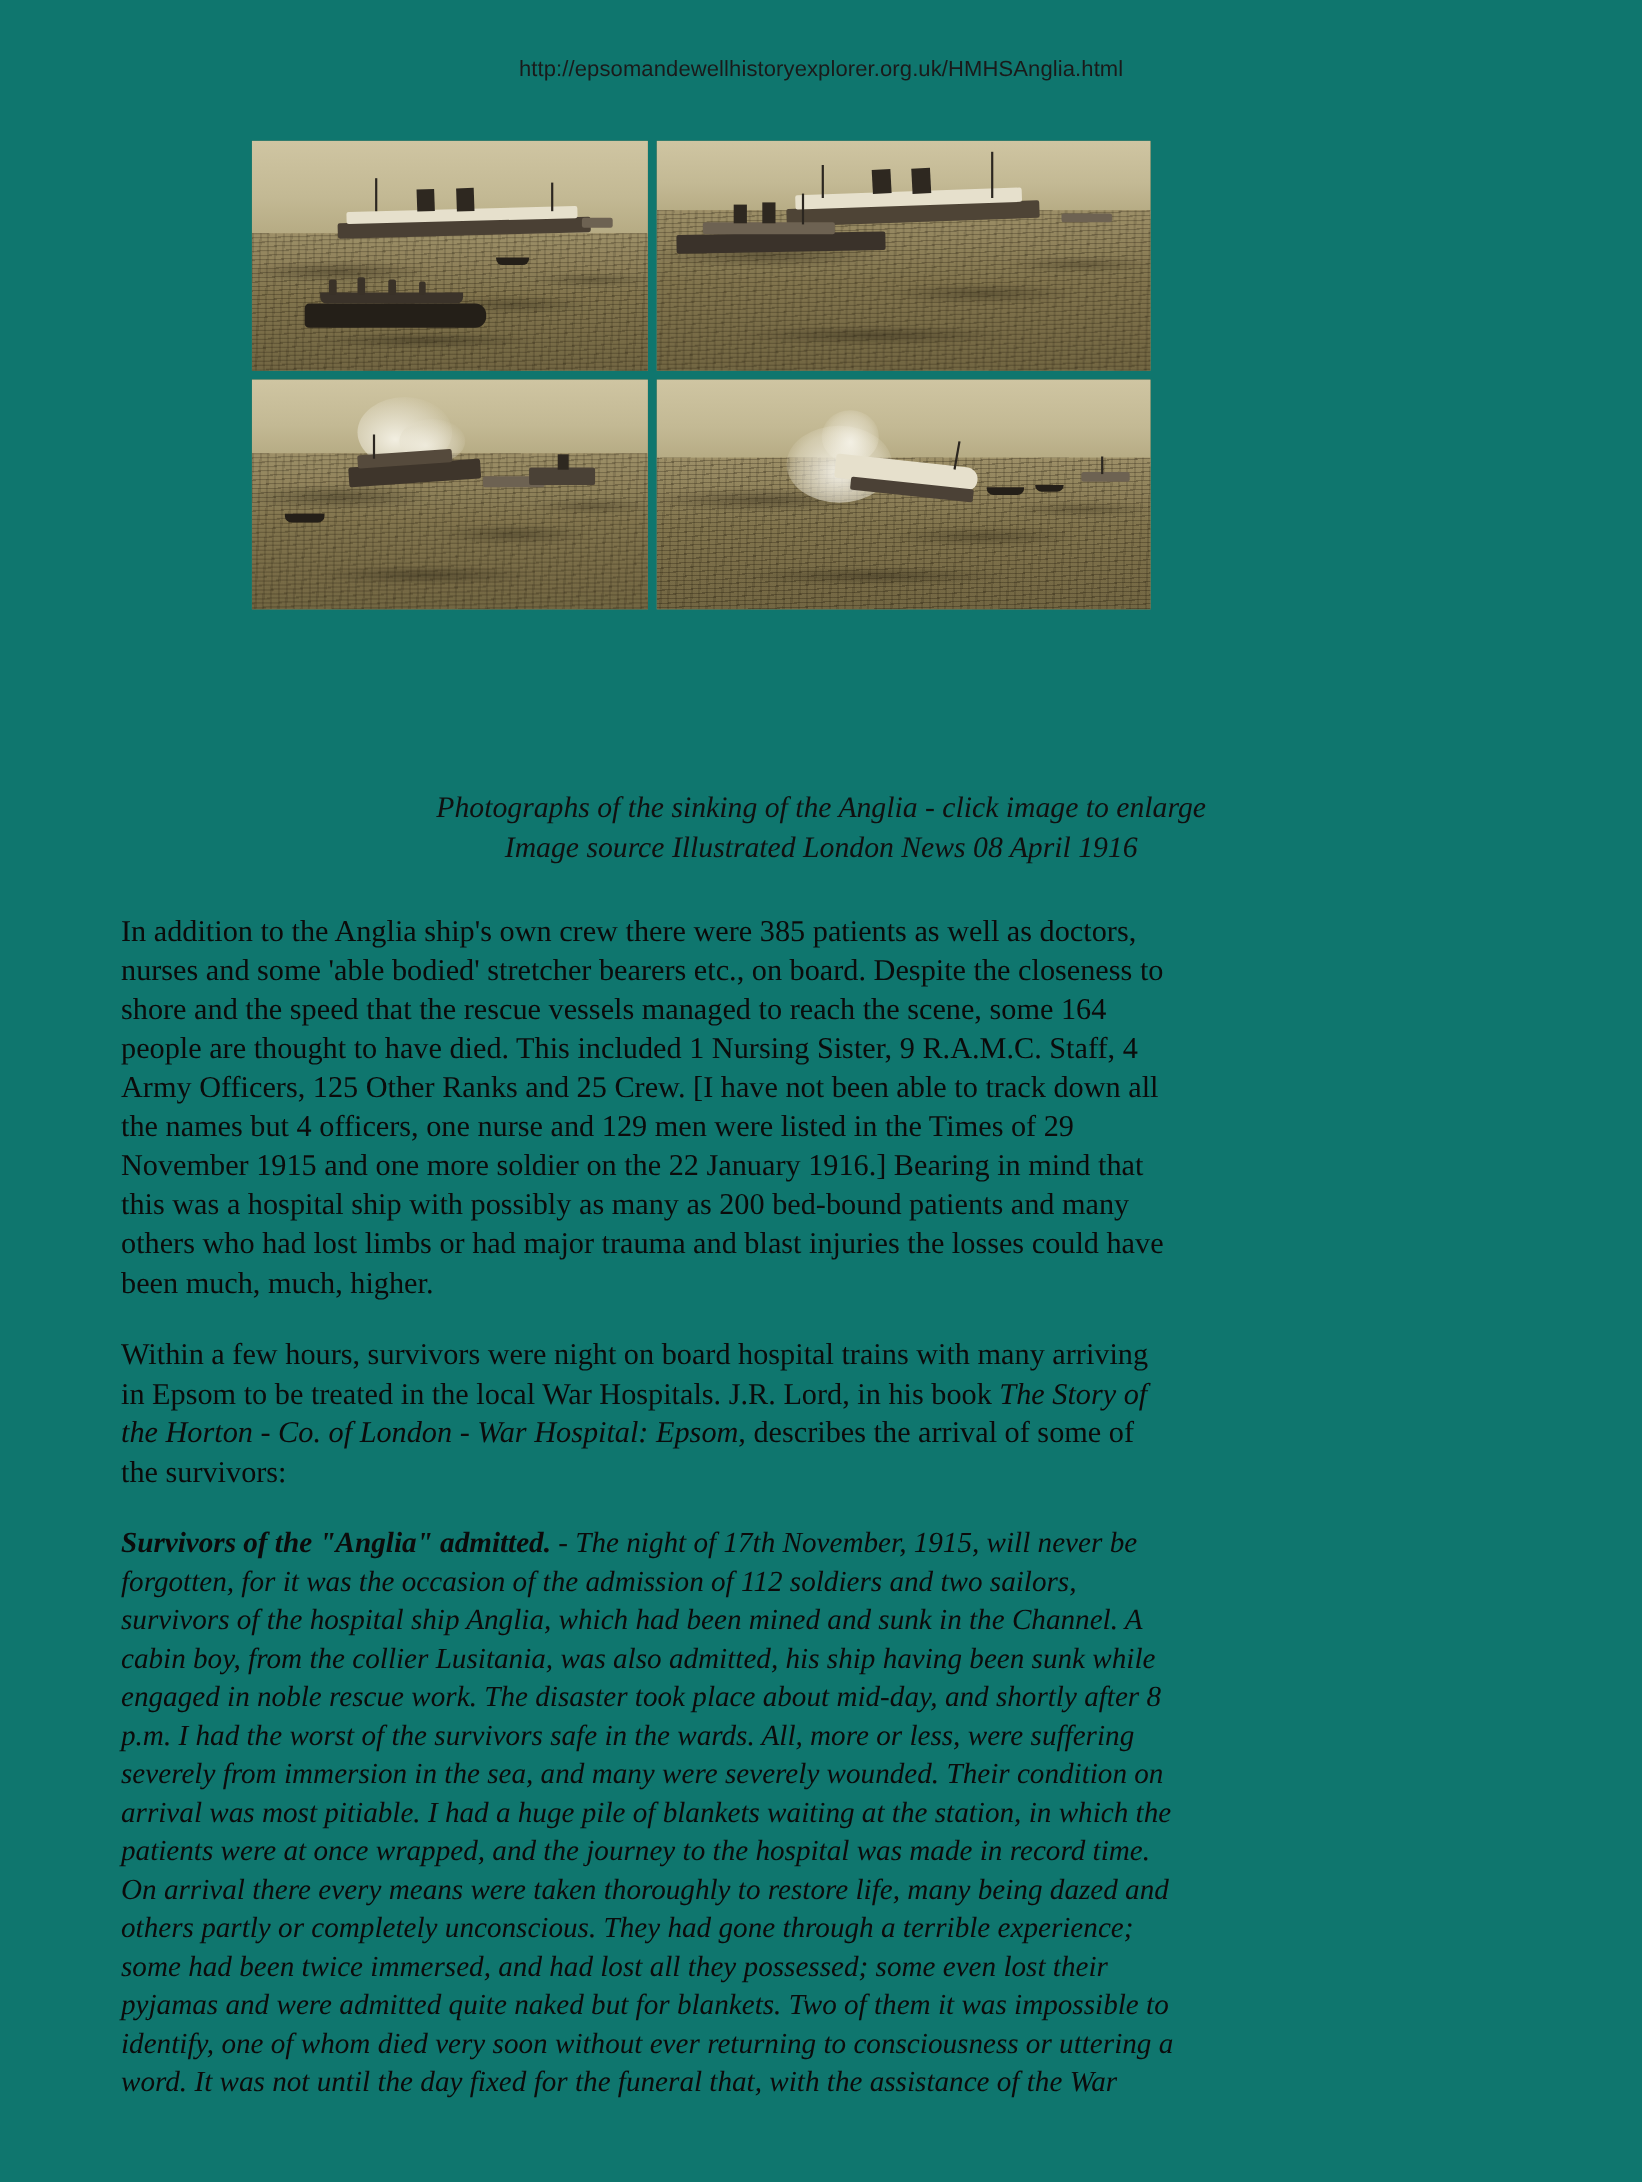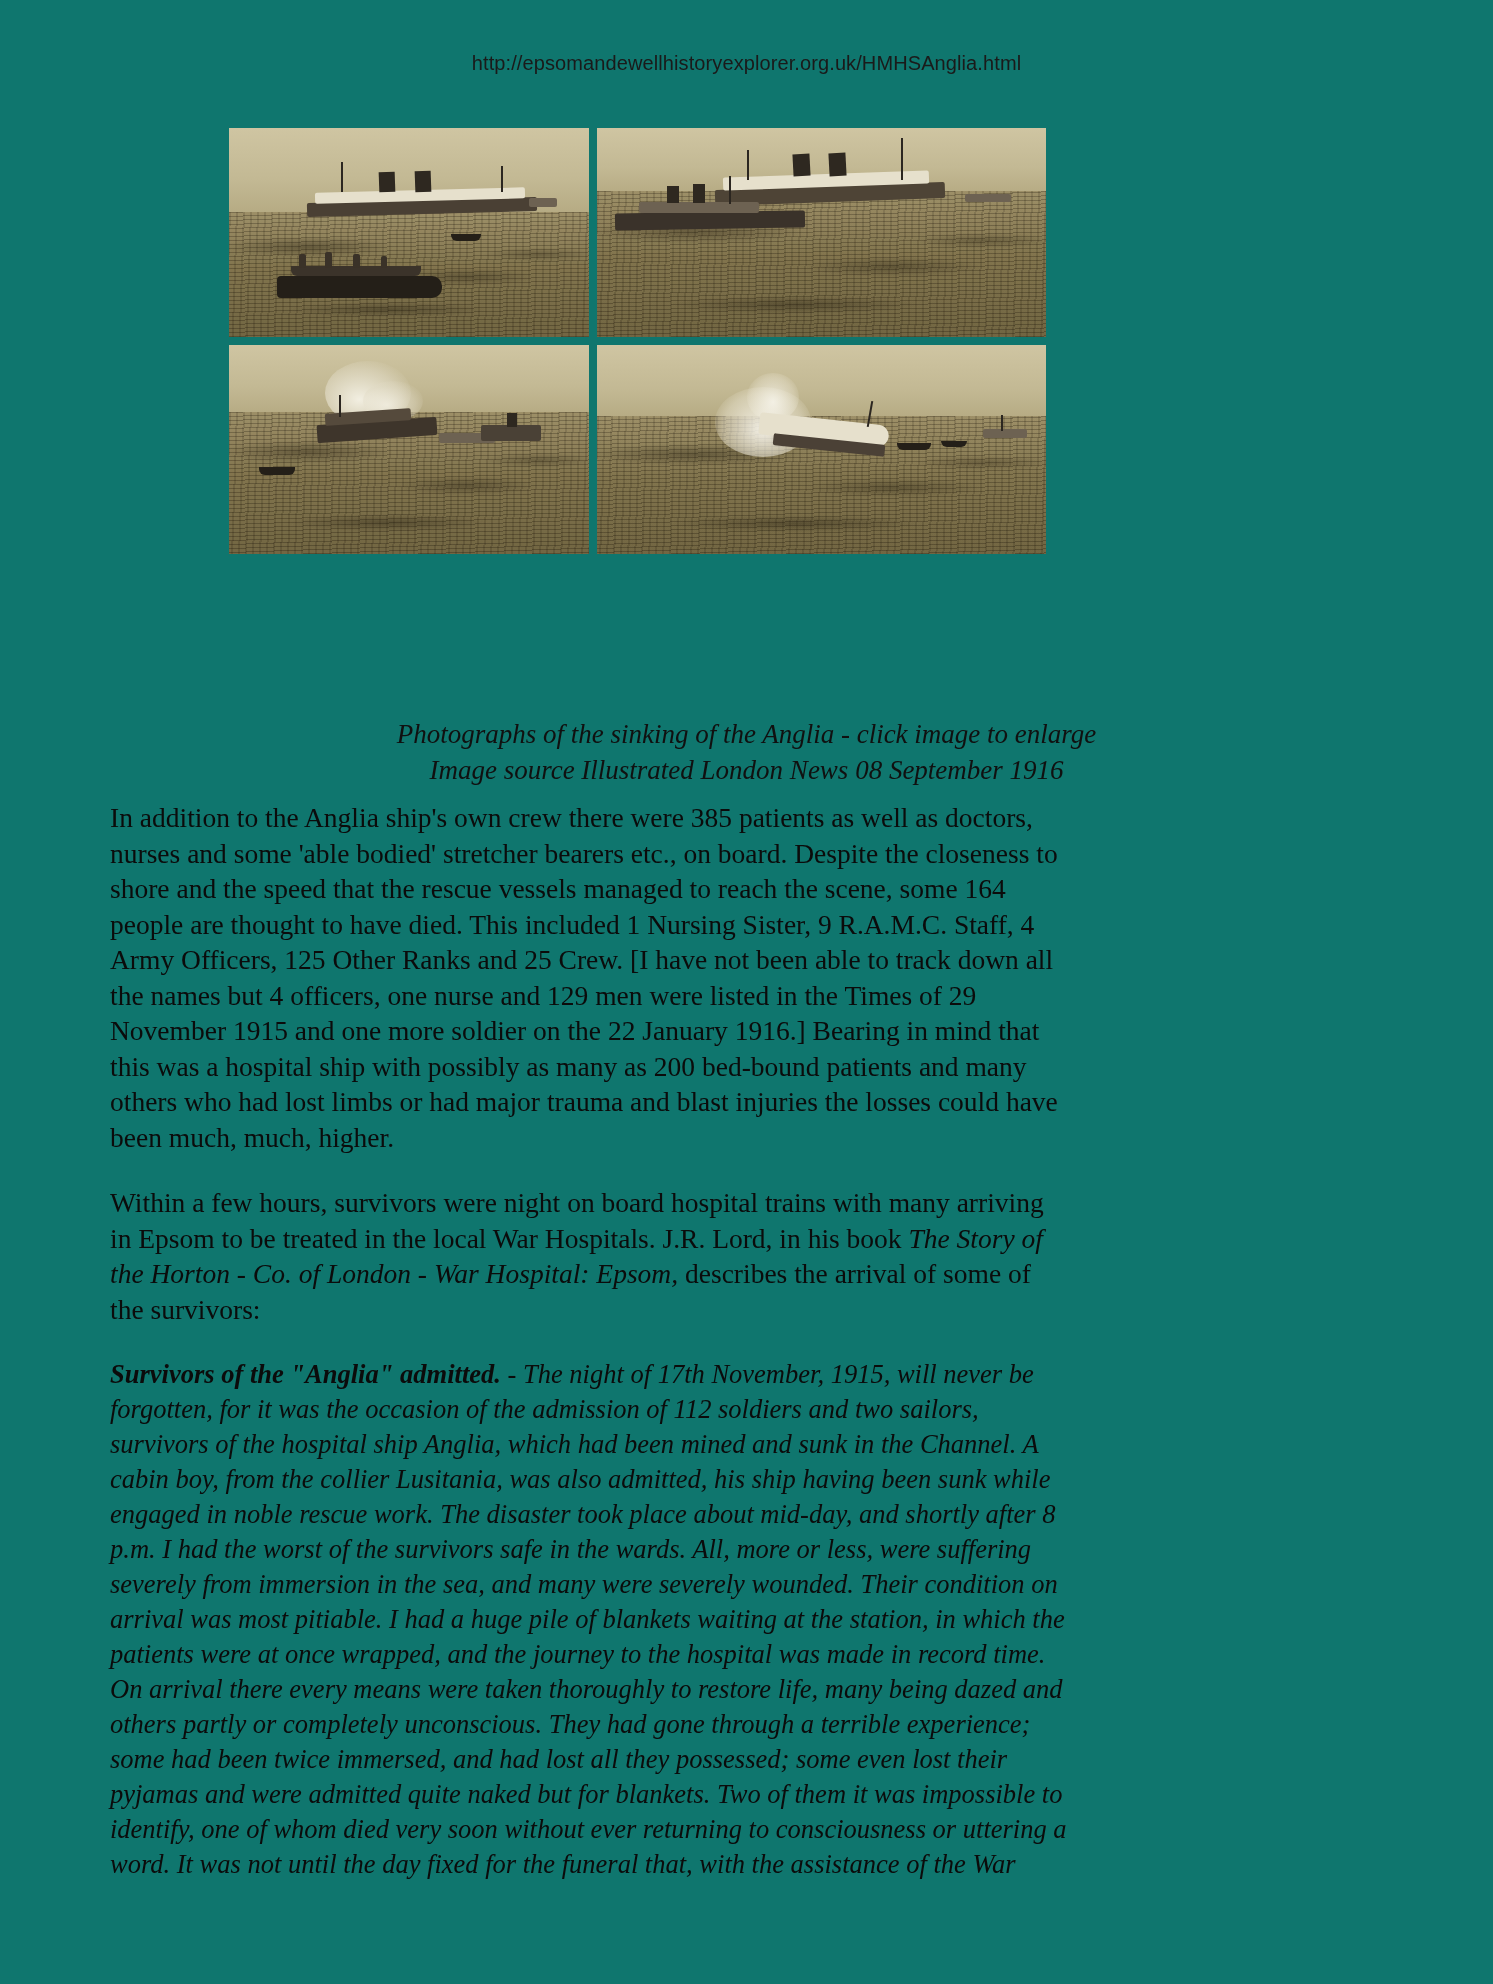--- a/index.html
+++ b/index.html
@@ -138,21 +138,21 @@
     font-size: 27px;
     line-height: 36px;
     color: #101010;
     margin-top: 16px;
   }
 
   
   .body-col {
     position: absolute;
     left: 110px;
-    top: 800px;
+    top: 828px;
     width: 960px;
   }
   p.para {
     margin: 0 0 30px 0;
     font-size: 27.5px;
     line-height: 35.5px;
     text-align: left;
     color: #0b0b0b;
   }
   .ital { font-style: italic; }
@@ -254,21 +254,21 @@
         <div class="lifeboat" style="left:344px; top:96px; width:26px; height:6px;"></div>
         <div class="hull mid" style="left:386px; top:84px; width:44px; height:9px;"></div>
         <div class="mast" style="left:404px; top:70px; height:16px;"></div>
       </div>
 
     </div>
   </div>
 
   <div class="caption">
     <div>Photographs of the sinking of the Anglia - click image to enlarge</div>
-    <div>Image source Illustrated London News 08 September 1916</div>
+    <div>Image source Illustrated London News 08 April 1916</div>
   </div>
 
   <div class="body-col">
 
     <p class="para">In addition to the Anglia ship's own crew there were 385 patients as well as doctors, nurses and some 'able bodied' stretcher bearers etc., on board. Despite the closeness to shore and the speed that the rescue vessels managed to reach the scene, some 164 people are thought to have died. This included 1 Nursing Sister, 9 R.A.M.C. Staff, 4 Army Officers, 125 Other Ranks and 25 Crew. [I have not been able to track down all the names but 4 officers, one nurse and 129 men were listed in the Times of 29 November 1915 and one more soldier on the 22 January 1916.] Bearing in mind that this was a hospital ship with possibly as many as 200 bed-bound patients and many others who had lost limbs or had major trauma and blast injuries the losses could have been much, much, higher.</p>
 
     <p class="para">
       <span>Within a few hours, survivors were night on board hospital trains with many arriving in Epsom to be treated in the local War Hospitals. J.R. Lord, in his book </span><span class="ital">The Story of the Horton - Co. of London - War Hospital: Epsom,</span><span> describes the arrival of some of the survivors:</span>
     </p>
 

